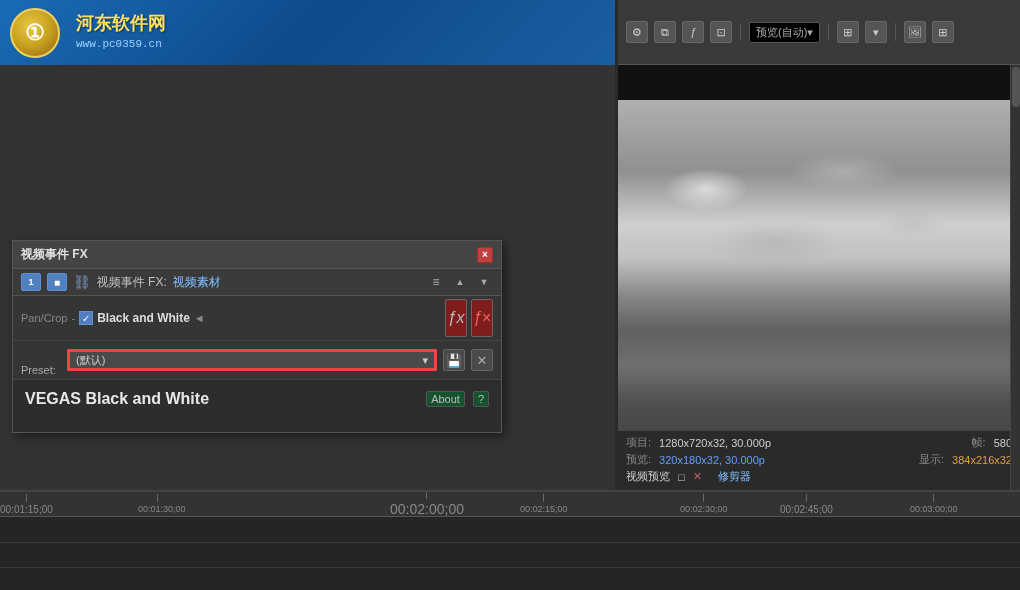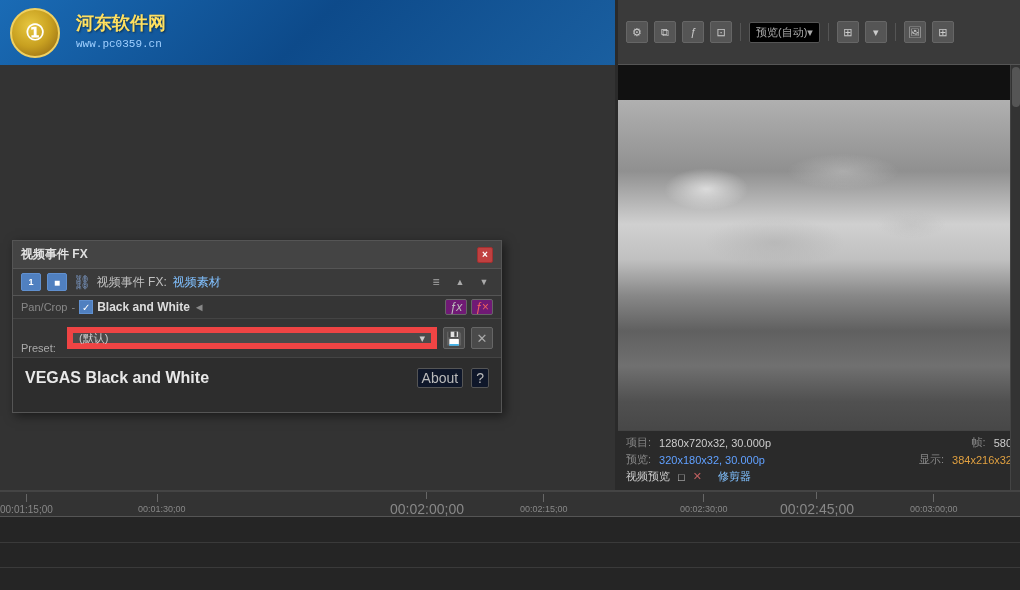--- a/index.html
+++ b/index.html
@@ -223,28 +223,28 @@
       font-weight: bold;
     }
     .arrow-btn {
       font-size: 11px;
       color: #888;
       cursor: pointer;
     }
     .row2-spacer { flex: 1; }
     .fx-func-btn {
       width: 22px;
-      height: 16px;
-      background: #701a75;
+      height: 38px;
+      background: #7f1d1d;
       border: 1px solid #666;
       border-radius: 2px;
       display: flex;
       align-items: center;
       justify-content: center;
-      font-size: 12px;
+      font-size: 16px;
       color: #bbb;
       cursor: pointer;
       font-style: italic;
     }
 
     #dialog-row3 {
       padding: 3px 8px;
       display: flex;
       align-items: center;
       gap: 6px;
@@ -253,21 +253,21 @@
     }
     .preset-label {
       color: #aaa;
       font-size: 11px;
       min-width: 40px;
       margin-top: 20px;
     }
     .preset-dropdown {
       flex: 1;
       background: #4a4a4a;
-      border: 6px solid #ef4444;
+      border: 3px solid #ef4444;
       color: #ccc;
       font-size: 11px;
       padding: 2px 6px;
       height: 22px;
       cursor: pointer;
       display: flex;
       align-items: center;
       justify-content: space-between;
     }
     .save-btn, .delete-btn {
@@ -299,25 +299,25 @@
       font-size: 16px;
       font-weight: bold;
     }
     #dialog-about-help {
       display: flex;
       gap: 8px;
       align-items: center;
     }
     .about-btn, .help-btn {
       color: #bbb;
-      font-size: 14px;
+      font-size: 11px;
       cursor: pointer;
       padding: 1px 4px;
       border: 1px solid #555;
-      background: #0f172a;
+      background: #14532d;
       border-radius: 2px;
     }
 
     #blend-row {
       display: flex;
       align-items: center;
       gap: 8px;
     }
     #blend-label {
       color: #bbb;
@@ -703,21 +703,21 @@
       <div class="ruler-mark" style="left: 520px;">
         <div class="ruler-tick"></div>
         <span style="font-size:9px;color:#888;">00:02:15;00</span>
       </div>
       <div class="ruler-mark" style="left: 680px;">
         <div class="ruler-tick"></div>
         <span style="font-size:9px;color:#888;">00:02:30;00</span>
       </div>
       <div class="ruler-mark" style="left: 780px;">
         <div class="ruler-tick"></div>
-        <span style="font-size:14px;color:#888;">00:02:45;00</span>
+        <span style="font-size:10px;color:#888;">00:02:45;00</span>
       </div>
       <div class="ruler-mark" style="left: 910px;">
         <div class="ruler-tick"></div>
         <span style="font-size:9px;color:#888;">00:03:00;00</span>
       </div>
     </div>
   <div id="timeline-tracks">
     <div class="track-line" style="top:25px;"></div>
     <div class="track-line" style="top:50px;"></div>
   </div>

